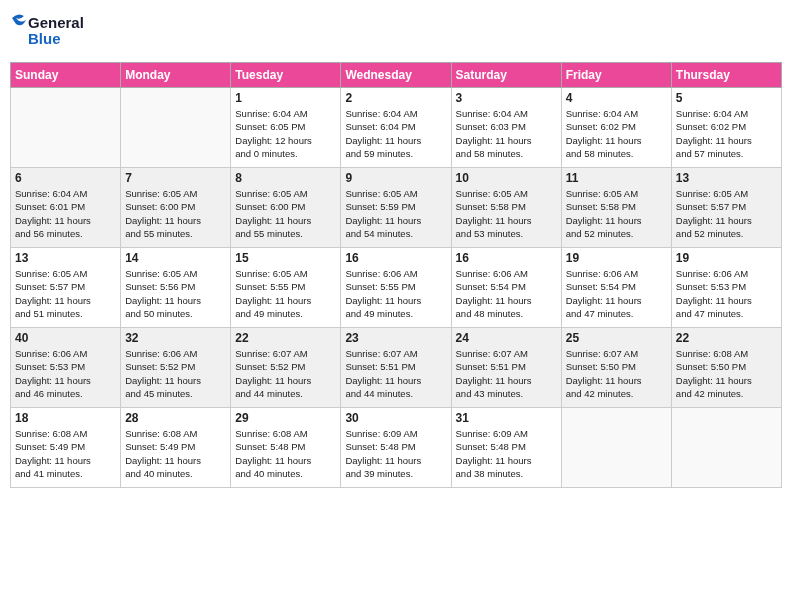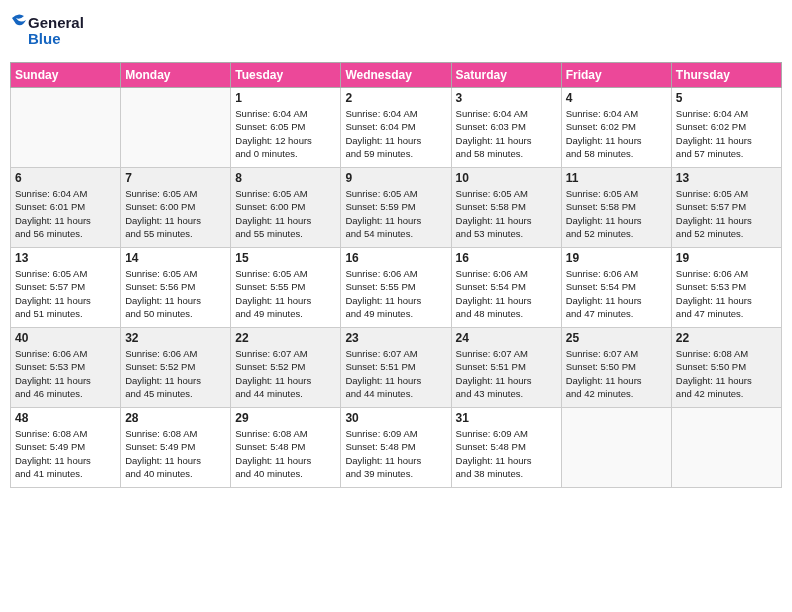--- a/index.html
+++ b/index.html
@@ -283,21 +283,21 @@
         <td>
           <span class="day-num">22</span>
           <div class="cell-info" style="white-space: pre-line;">Sunrise: 6:08 AM
 Sunset: 5:50 PM
 Daylight: 11 hours
 and 42 minutes.</div>
         </td>
       </tr>
       <tr>
         <td>
-          <span class="day-num">48</span>
+          <span class="day-num">18</span>
           <div class="cell-info" style="white-space: pre-line;">Sunrise: 6:08 AM
 Sunset: 5:49 PM
 Daylight: 11 hours
 and 41 minutes.</div>
         </td>
         <td>
           <span class="day-num">28</span>
           <div class="cell-info" style="white-space: pre-line;">Sunrise: 6:08 AM
 Sunset: 5:49 PM
 Daylight: 11 hours

